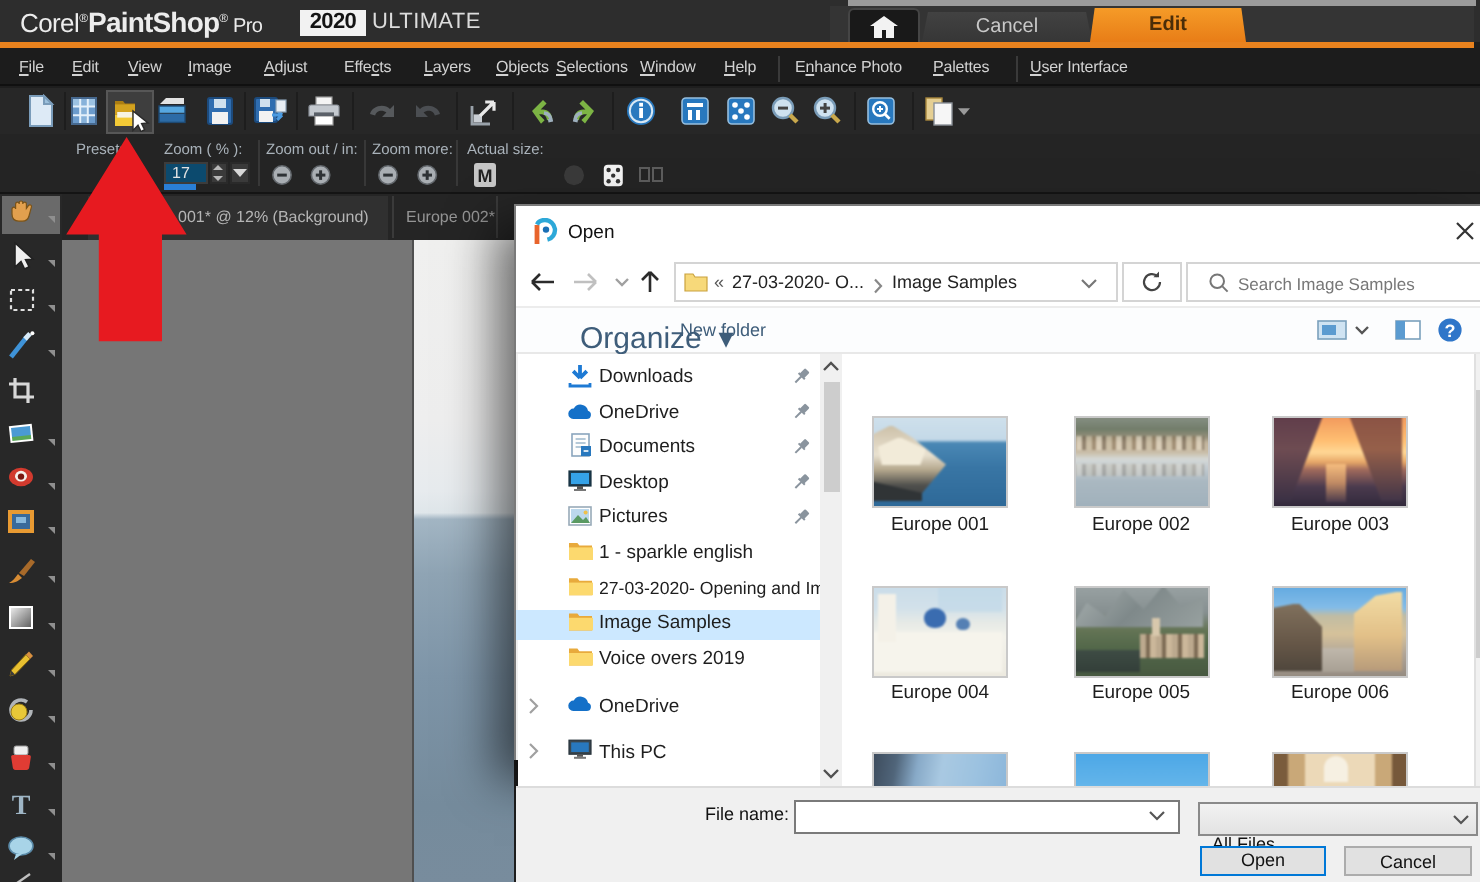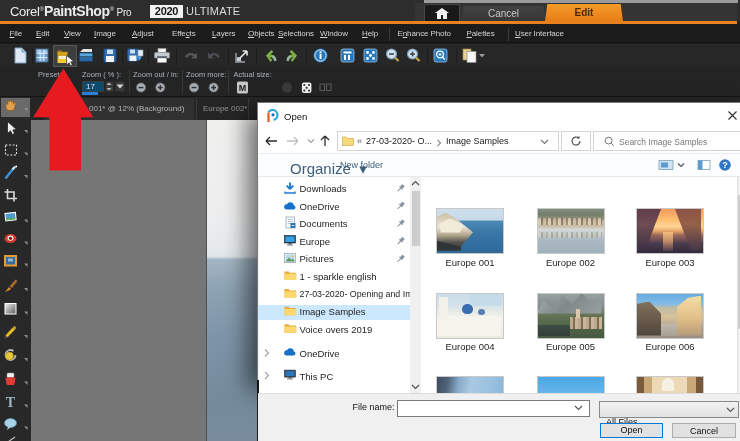--- a/index.html
+++ b/index.html
@@ -375,21 +375,21 @@
   <circle cx="67" cy="7" r="5.8" fill="#2f76c9"></circle>
       <text x="67" y="10.3" text-anchor="middle" font-size="9" font-weight="700" fill="#fff" font-family="Liberation Sans">?</text>
  </svg>
 
  <div class="a" style="left:1px;top:74px;width:481px;height:216px;background:#fff;"></div>
  <div class="a" id="navpane" style="left:0;top:74px;width:163px;height:216px;font-size:9.5px;color:#1e1e1e;">
   <div class="a" style="left:0;top:127.5px;width:152px;height:15px;background:#cce8ff;"></div>
   <div class="a" style="left:41.5px;top:6px;">Downloads</div>
   <div class="a" style="left:41.5px;top:23.6px;">OneDrive</div>
   <div class="a" style="left:41.5px;top:41.2px;">Documents</div>
-  <div class="a" style="left:41.5px;top:58.8px;">Europe</div>
+  <div class="a" style="left:41.5px;top:58.8px;">Desktop</div>
   <div class="a" style="left:41.5px;top:76.4px;">Pictures</div>
   <div class="a" style="left:41.5px;top:94px;">1 - sparkle english</div>
   <div class="a" style="left:41.5px;top:112px;white-space:nowrap;width:112px;overflow:hidden;font-size:8.8px;">27-03-2020- Opening and Im</div>
   <div class="a" style="left:41.5px;top:129.2px;">Image Samples</div>
   <div class="a" style="left:41.5px;top:146.8px;">Voice overs 2019</div>
   <div class="a" style="left:41.5px;top:171px;">OneDrive</div>
   <div class="a" style="left:41.5px;top:193.6px;">This PC</div>
   <svg class="a" style="left:0;top:0" width="163" height="216" viewBox="0 0 163 216">
    <g transform="translate(26,5)">
           <path d="M6 .5v6.5M6 7l-3.4-3.4M6 7l3.4-3.4" stroke="#1e7ad4" stroke-width="1.9" fill="none"></path>

